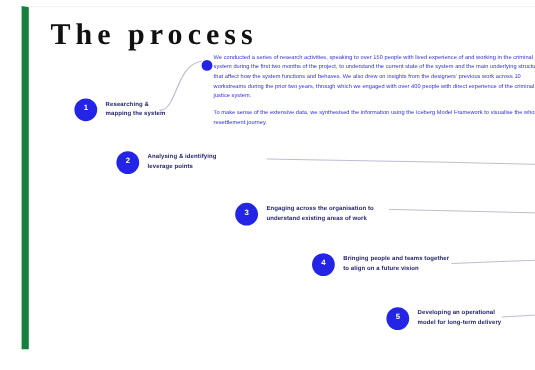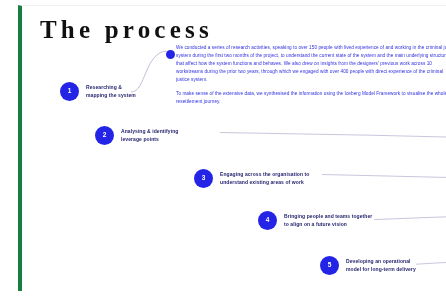--- a/index.html
+++ b/index.html
@@ -7,21 +7,21 @@
     width:446px;height:308px;
     background:#ffffff;
     font-family:"Liberation Sans", sans-serif;
     overflow:hidden;
   }
   #slide{
     position:absolute;
     left:18px; top:5px;
     width:428px; height:286px;
     background:#ffffff;
-    border-left:4px solid #15803d;
+    border-left:6px solid #15803d;
     border-top:1px solid #f2f2f2;
     box-sizing:border-box;
     overflow:hidden;
   }
   #outer-bg{
     position:absolute; inset:0;
     background:#ffffff;
   }
   #title{
     position:absolute;

